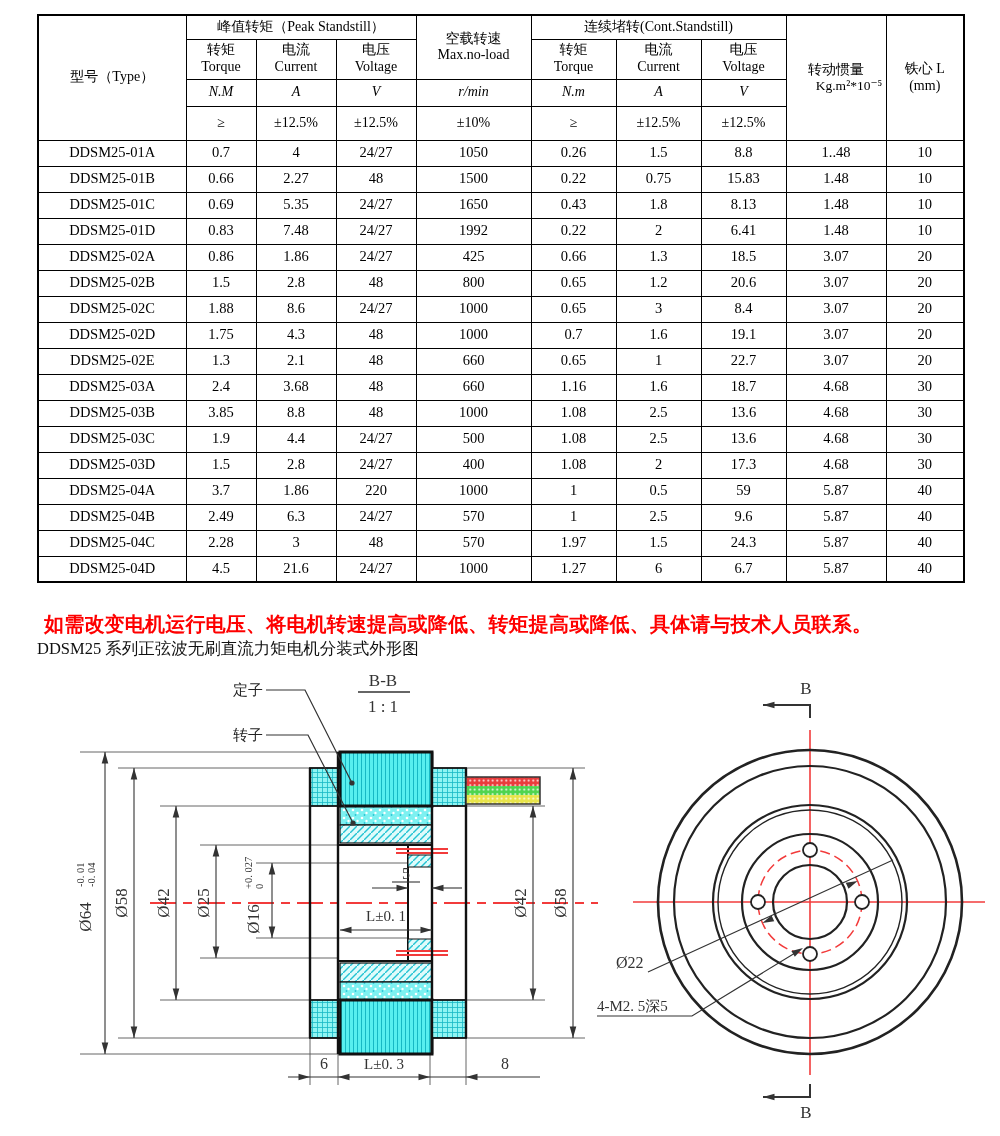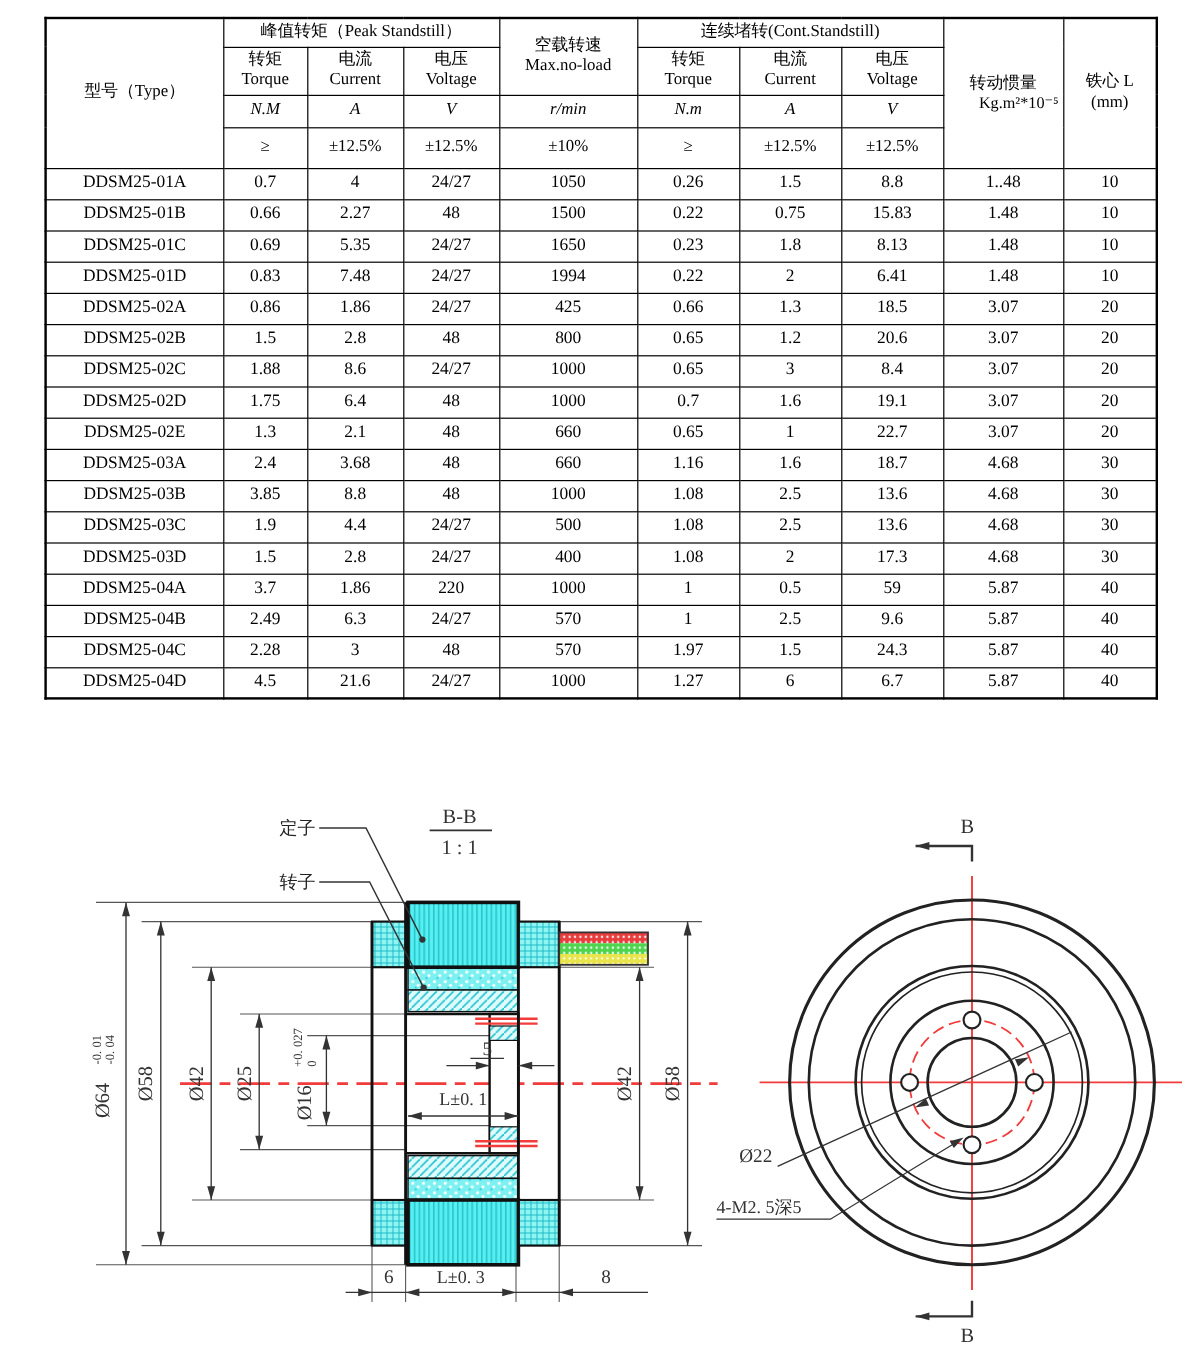--- a/index.html
+++ b/index.html
@@ -139,32 +139,32 @@
           <td>15.83</td>
           <td>1.48</td>
           <td>10</td>
         </tr>
         <tr>
           <td class="model">DDSM25-01C</td>
           <td>0.69</td>
           <td>5.35</td>
           <td>24/27</td>
           <td>1650</td>
-          <td>0.23</td>
+          <td>0.43</td>
           <td>1.8</td>
           <td>8.13</td>
           <td>1.48</td>
           <td>10</td>
         </tr>
         <tr>
           <td class="model">DDSM25-01D</td>
           <td>0.83</td>
           <td>7.48</td>
           <td>24/27</td>
-          <td>1994</td>
+          <td>1992</td>
           <td>0.22</td>
           <td>2</td>
           <td>6.41</td>
           <td>1.48</td>
           <td>10</td>
         </tr>
         <tr>
           <td class="model">DDSM25-02A</td>
           <td>0.86</td>
           <td>1.86</td>
@@ -196,21 +196,21 @@
           <td>1000</td>
           <td>0.65</td>
           <td>3</td>
           <td>8.4</td>
           <td>3.07</td>
           <td>20</td>
         </tr>
         <tr>
           <td class="model">DDSM25-02D</td>
           <td>1.75</td>
-          <td>6.4</td>
+          <td>4.3</td>
           <td>48</td>
           <td>1000</td>
           <td>0.7</td>
           <td>1.6</td>
           <td>19.1</td>
           <td>3.07</td>
           <td>20</td>
         </tr>
         <tr>
           <td class="model">DDSM25-02E</td>
@@ -316,20 +316,22 @@
           <td>1000</td>
           <td>1.27</td>
           <td>6</td>
           <td>6.7</td>
           <td>5.87</td>
           <td>40</td>
         </tr>
     </tbody>
   </table>
 
+  <div class="warning">如需改变电机运行电压、将电机转速提高或降低、转矩提高或降低、具体请与技术人员联系。</div>
+  <div class="caption">DDSM25 系列正弦波无刷直流力矩电机分装式外形图</div>
 
   <svg class="drawing" width="1000" height="472" viewBox="0 664 1000 472">
     <defs>
       <pattern id="vstripe" width="4" height="6" patternUnits="userSpaceOnUse">
         <rect width="4" height="6" fill="#57efef"></rect>
         <line x1="1.5" y1="0" x2="1.5" y2="6" stroke="#17b8c4" stroke-width="1"></line>
       </pattern>
       <pattern id="gridp" width="5" height="5" patternUnits="userSpaceOnUse">
         <rect width="5" height="5" fill="#8ff5f3"></rect>
         <path d="M0 2.5 H5 M2.5 0 V5" stroke="#18b9c5" stroke-width="0.8"></path>

